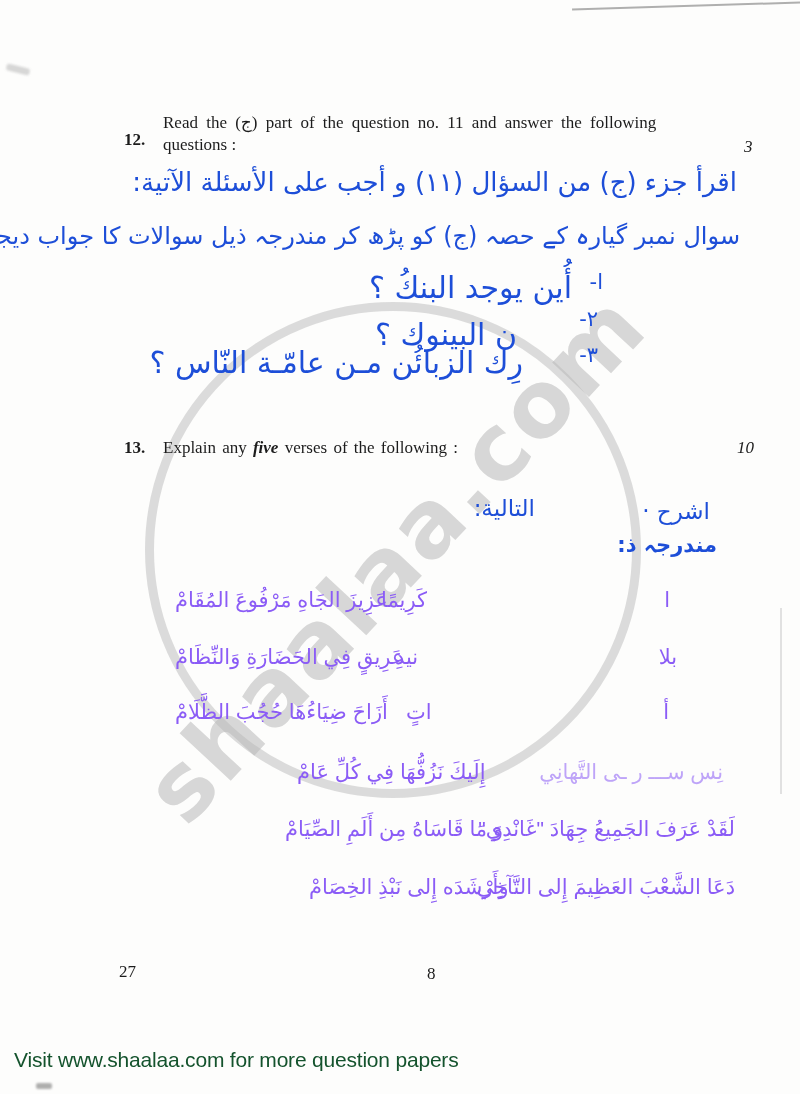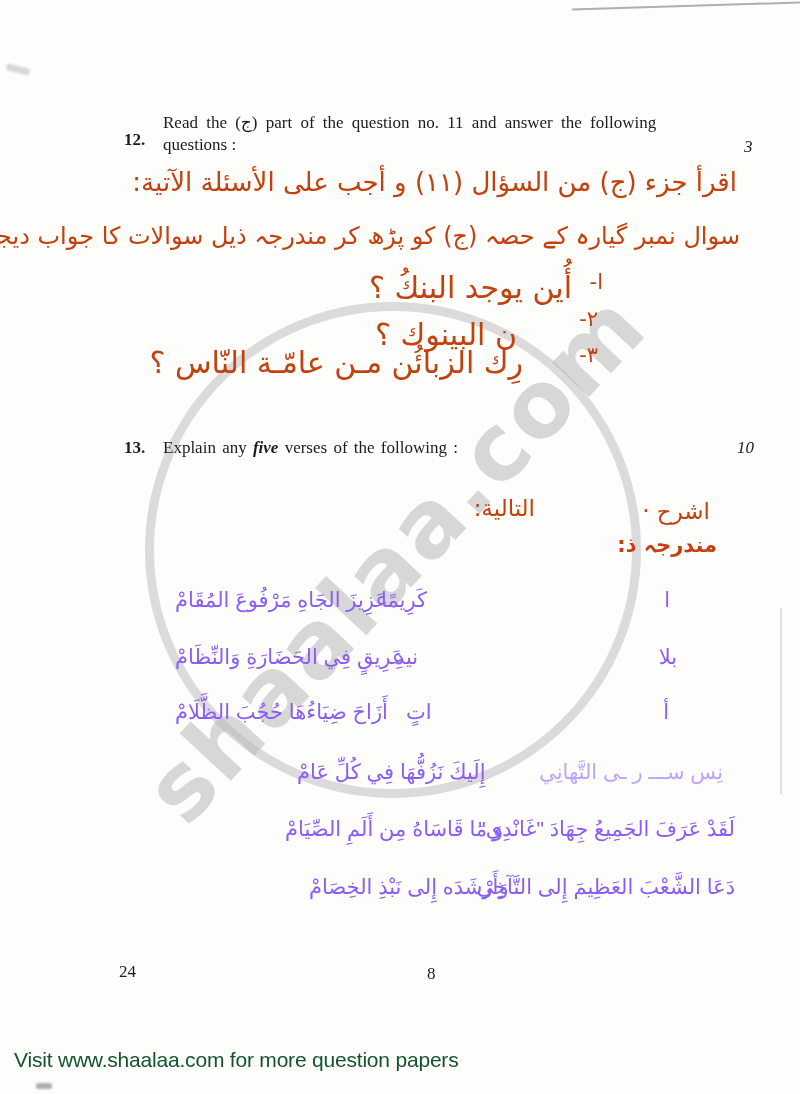--- a/index.html
+++ b/index.html
@@ -26,21 +26,21 @@
   .marks{font-style:italic;}
   #q12-line1{left:163px;top:112px;width:575px;word-spacing:4px;}
   #q12-line2{left:163px;top:134px;}
   #q12-num{left:124px;top:112px;margin-top:17px;}
   #q12-marks{left:744px;top:136px;}
   #q13-num{left:124px;top:437px;}
   #q13-line{left:163px;top:437px;word-spacing:2px;}
   #q13-marks{left:737px;top:437px;}
   .bi{font-weight:bold;font-style:italic;}
   
-  .ar{direction:rtl;font-family:"DejaVu Sans",sans-serif;color:#c2410c;
+  .ar{direction:rtl;font-family:"DejaVu Sans",sans-serif;color:#1d4ed8;
       white-space:nowrap;z-index:2;line-height:1.25;}
   #ar-instr{right:63px;top:166px;font-size:26px;}
   #ur-instr{right:60px;top:221px;font-size:24px;}
   .q12-marker{font-size:21px;}
   .q12-text{font-size:30px;}
   #it1-m{right:197px;top:269px;} #it1-t{right:228px;top:269px;}
   #it2-m{right:202px;top:306px;} #it2-t{right:283px;top:308px;margin-top:8px;}
   #it3-m{right:202px;top:342px;} #it3-t{right:277px;top:344px;}
   #h-ar-r{right:90px;top:497px;font-size:23px;}
   #h-ar-l{right:265px;top:494px;font-size:23px;}
@@ -121,18 +121,18 @@
   </div>
   <div class="verse-row" id="vr5">
     <span class="v-right">لَقَدْ عَرَفَ الجَمِيعُ جِهَادَ "غَانْدِي"</span>
     <span class="v-left">وَ مَا قَاسَاهُ مِن أَلَمِ الصِّيَامْ</span>
   </div>
   <div class="verse-row" id="vr6">
     <span class="v-right">دَعَا الشَّعْبَ العَظِيمَ إِلى التَّآخِي</span>
     <span class="v-left">وَأَرْشَدَه إِلى نَبْذِ الخِصَامْ</span>
   </div>
 
-  <div class="abs en" id="pg-left">24</div>
+  <div class="abs en" id="pg-left">27</div>
   <div class="abs en" id="pg-center">8</div>
 
   <div class="abs" id="site-footer">Visit www.shaalaa.com for more question papers</div>
 
 </div>
 
 </body></html>

